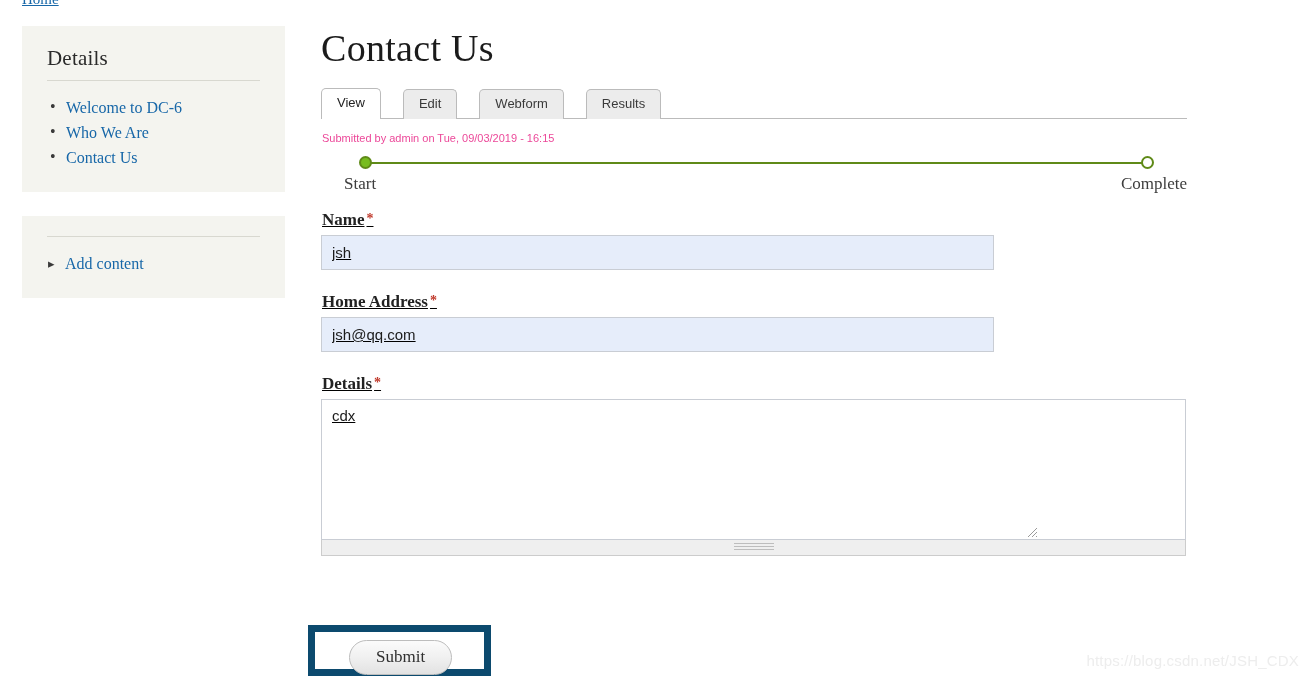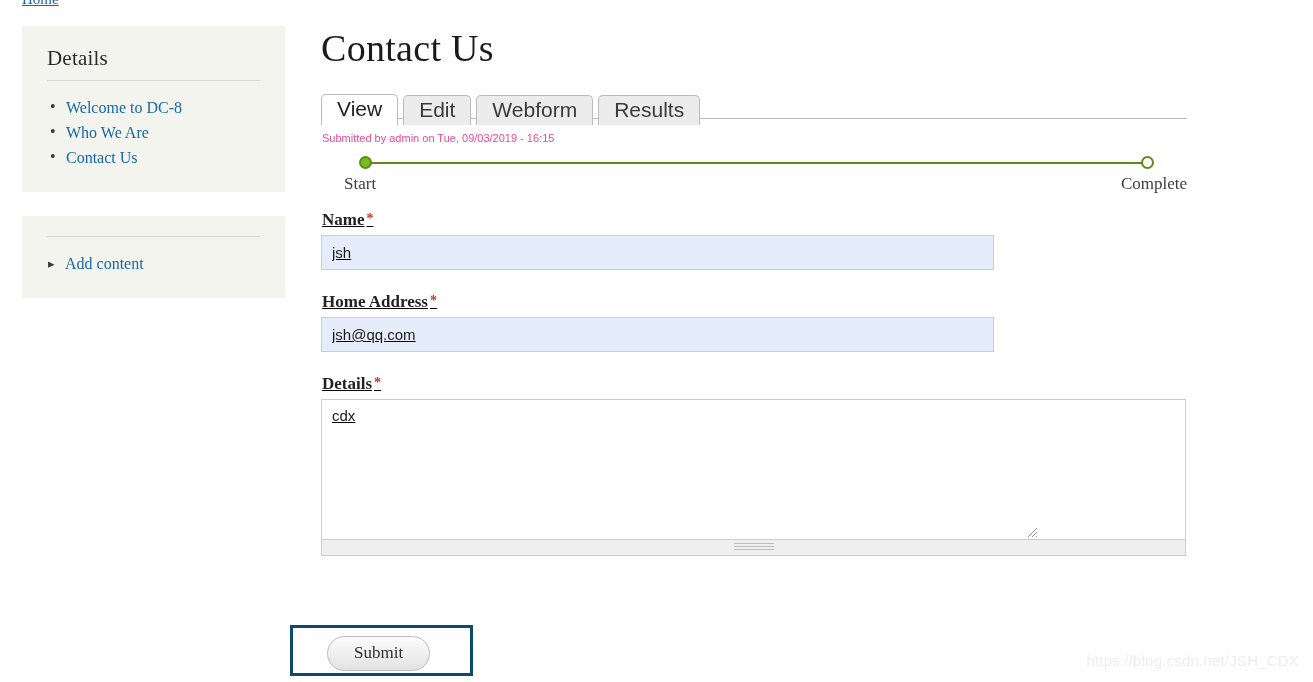--- a/index.html
+++ b/index.html
@@ -112,31 +112,31 @@
     height: 31px;
     margin: 0;
     padding: 0;
     border-bottom: 1px solid #bbbbbb;
     list-style: none;
     display: flex;
     align-items: flex-end;
   }
   .tab {
     font-family: "Liberation Sans", sans-serif;
-    font-size: 21px;
+    font-size: 13px;
     color: #3a3a3a;
     background: #ececec;
     border: 1px solid #bbbbbb;
     border-bottom: none;
     border-radius: 5px 5px 0 0;
     padding: 4px 15px 5px 15px;
-    margin-right: 5px;
+    margin-right: 22px;
     line-height: 20px;
     position: relative;
-    top: 7px;
+    top: 1px;
     cursor: pointer;
   }
   .tab.active {
     background: #ffffff;
     color: #222;
     padding-bottom: 6px;
     z-index: 2;
   }
 
   
@@ -261,25 +261,25 @@
         #efefef 1px, #efefef 3px,
         #bdbdbd 3px, #bdbdbd 4px,
         #efefef 4px, #efefef 6px,
         #bdbdbd 6px, #bdbdbd 7px,
         #efefef 7px, #efefef 9px);
   }
 
   
   .submit-zone {
     position: absolute;
-    left: 290px;
+    left: 308px;
     top: 625px;
     width: 183px;
     height: 51px;
-    border: 3px solid #0c4a6e;
+    border: 7px solid #0c4a6e;
   }
   .submit-btn {
     position: absolute;
     left: 34px;
     top: 8px;
     padding: 6px 26px 7px 26px;
     font-family: "Liberation Serif", serif;
     font-size: 17px;
     color: #2f2f2f;
     background: linear-gradient(to bottom, #fbfbfb 0%, #f0f0f0 50%, #e2e2e2 100%);
@@ -308,21 +308,21 @@
 
   <a class="breadcrumb" href="#">Home</a>
 
   <div class="sidebar">
 
     <div class="block">
       <h2 class="block-title">Details</h2>
       <hr class="block-rule">
       <ul>
         <li>
-          <a href="#">Welcome to DC-8</a>
+          <a href="#">Welcome to DC-6</a>
         </li>
         <li>
           <a href="#">Who We Are</a>
         </li>
         <li>
           <a href="#">Contact Us</a>
         </li>
       </ul>
     </div>
 

